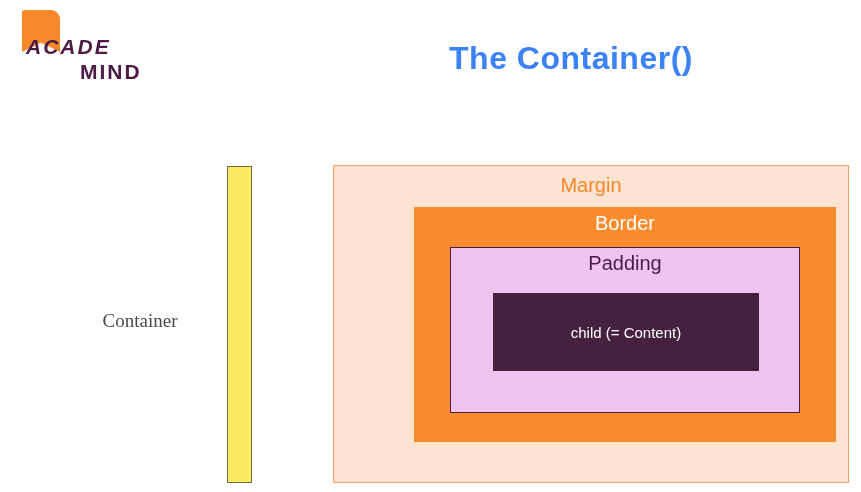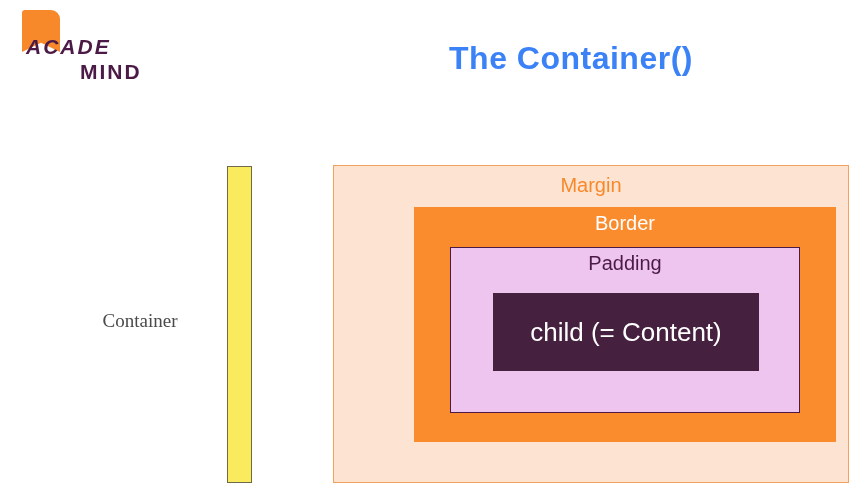--- a/index.html
+++ b/index.html
@@ -160,21 +160,21 @@
     width: 266px;
     height: 78px;
     box-sizing: border-box;
     background: #46203F;
     display: flex;
     align-items: center;
     justify-content: center;
   }
   .content-label {
     color: #FFFFFF;
-    font-size: 26px;
+    font-size: 15px;
     white-space: nowrap;
   }
 </style>
 </head>
 <body>
 
 <div id="slide">
 
   <div class="logo">
     <div class="logo-mark"></div>

